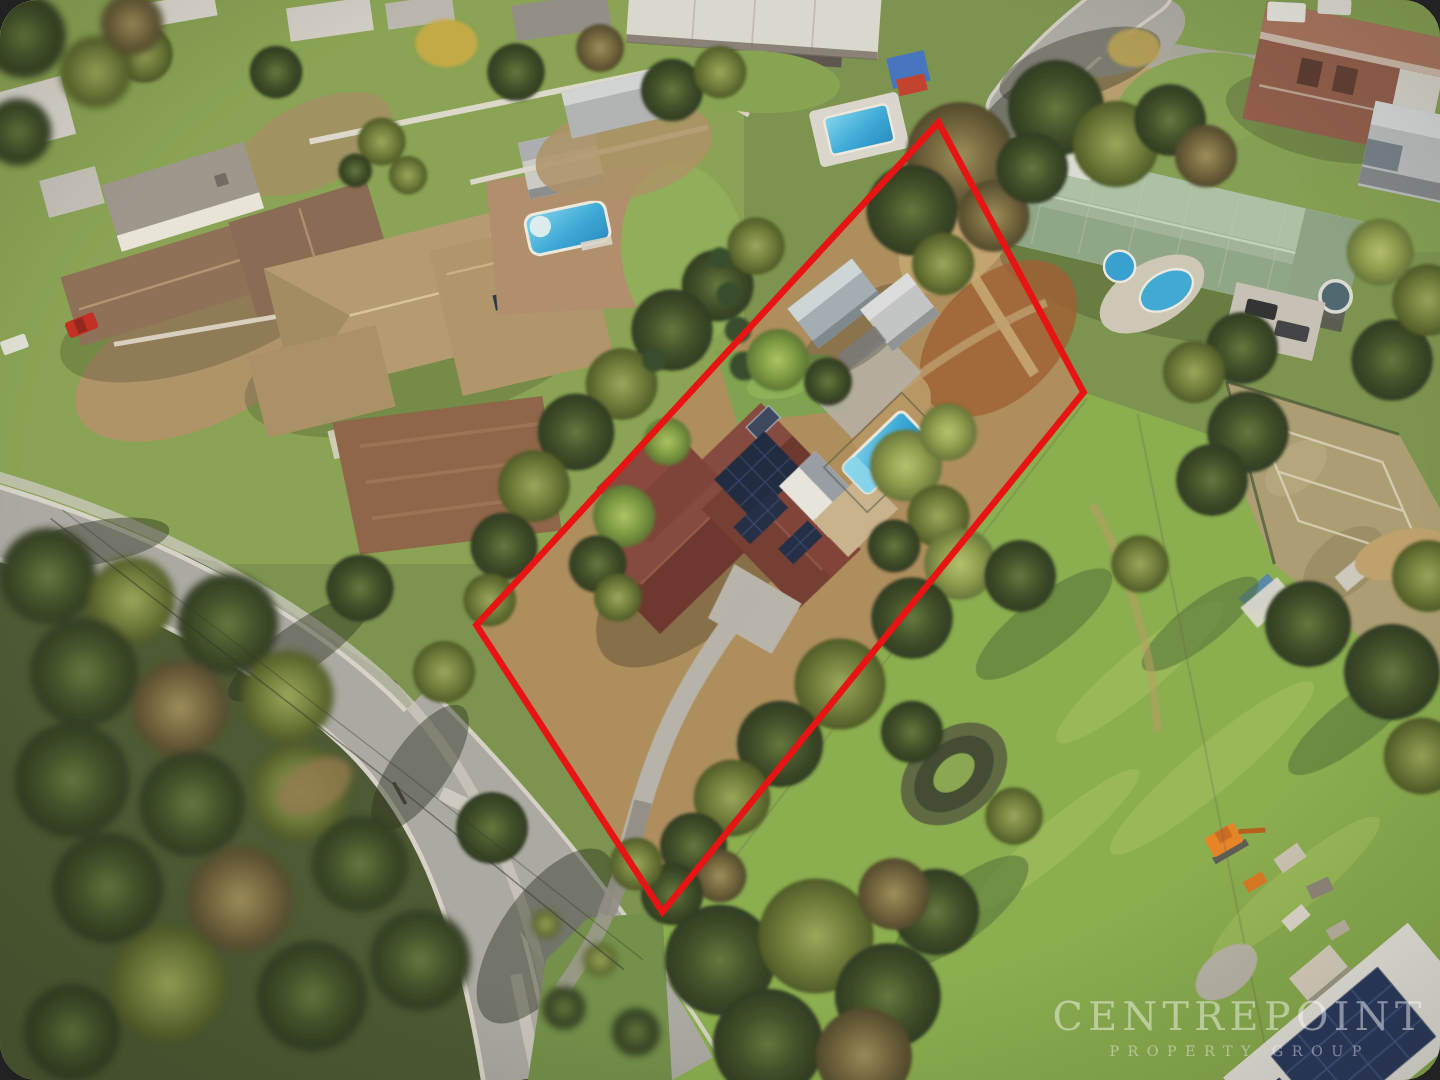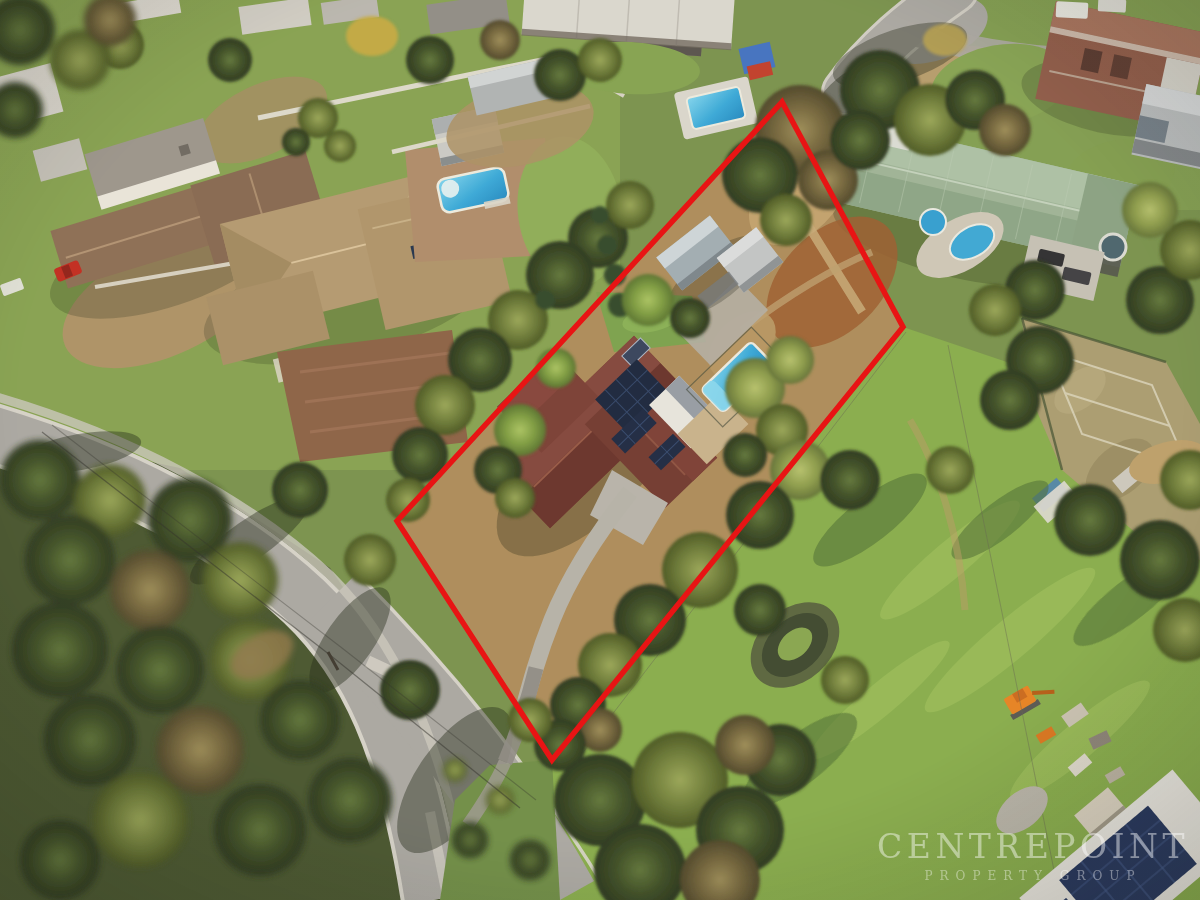--- a/index.html
+++ b/index.html
@@ -1,17 +1,17 @@
 <!DOCTYPE html>
 <html><head>
 <meta charset="utf-8">
 <style>
   html,body{margin:0;padding:0;background:#222;}
   #stage{position:relative;width:1200px;height:900px;overflow:hidden;
-         font-family:"DejaVu Serif","Liberation Serif",serif;}
+         font-family:"DejaVu Serif","Liberation Serif",serif;border-radius:31px;}
   #stage svg{position:absolute;left:0;top:0;display:block;}
   .wm-brand{font-family:"DejaVu Serif","Liberation Serif",serif;}
 </style>
 </head>
 <body>
 
 <div id="stage">
 <svg width="1200" height="900" viewBox="0 0 1200 900" xmlns="http://www.w3.org/2000/svg">
   <defs>
     <radialGradient id="gD">

